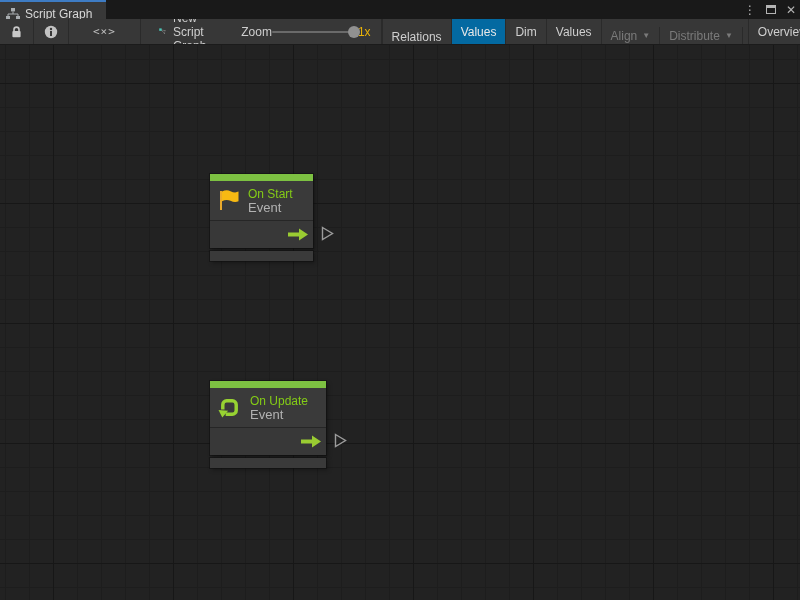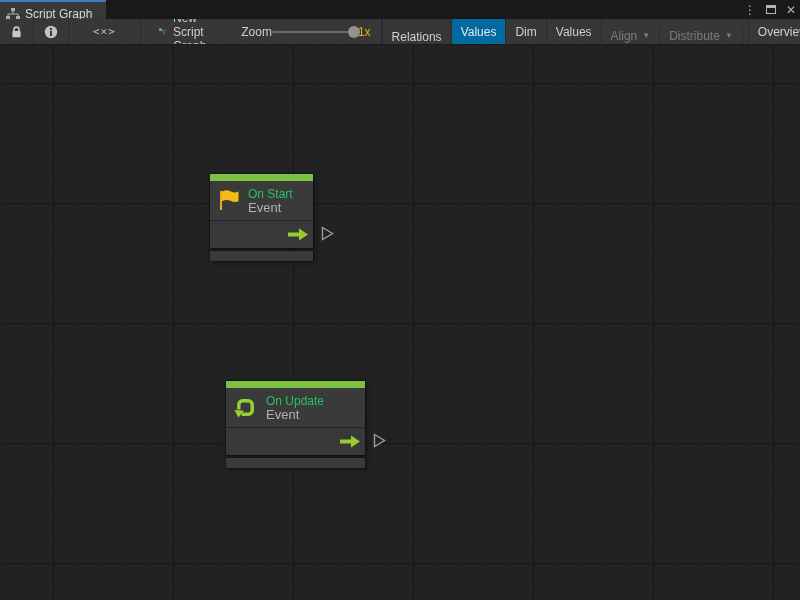--- a/index.html
+++ b/index.html
@@ -50,21 +50,21 @@
       linear-gradient(to right, #1d1d1d 1px, transparent 1px),
       linear-gradient(to bottom, #1d1d1d 1px, transparent 1px);
     background-size:120px 120px,120px 120px,24px 24px,24px 24px;
     background-position:53px 38px,53px 38px,5px 14px,5px 14px; }
 
   
   .node { position:absolute; }
   .node-body { box-shadow:0 0 0 1px rgba(15,15,15,.55), 2px 2px 4px rgba(0,0,0,.35); }
   .node-colorbar { height:7px; background:#7DC142; }
   .node-header { height:39px; background:#3a3a3a; display:flex; align-items:center; padding:0 10px 0 8px; gap:9px; }
-  .node-title { color:#22c55e; font-size:12px; line-height:14px; white-space:nowrap; }
+  .node-title { color:#84cc16; font-size:12px; line-height:14px; white-space:nowrap; }
   .node-subtitle { color:#b2b2b2; font-size:13px; line-height:13px; }
   .node-ports { height:28px; background:#383838; border-top:1px solid #262626;
     display:flex; align-items:center; justify-content:flex-end; padding-right:4px; }
   .node-footer { height:10px; background:#3a3a3a; margin-top:3px;
     box-shadow:0 0 0 1px rgba(15,15,15,.55), 2px 2px 4px rgba(0,0,0,.35); }
   .port-out-triangle { position:absolute; right:-21px; }
 </style>
 </head>
 <body>
 
@@ -171,21 +171,21 @@
           <polygon points="11,0.5 20,6.5 11,12.5" fill="#9ACC32"></polygon>
         </svg>
       </div>
     </div>
     <div class="node-footer"></div>
     <svg class="port-out-triangle" style="top:52px;" width="13" height="15" viewBox="0 0 13 15">
       <polygon points="1.5,1.5 11.5,7.5 1.5,13.5" fill="none" stroke="#9c9c9c" stroke-width="1.4"></polygon>
     </svg>
   </div>
 
-  <div class="node" style="left:226px; top:381px; width:139px;">
+  <div class="node" style="left:210px; top:381px; width:116px;">
     <div class="node-body">
       <div class="node-colorbar"></div>
       <div class="node-header">
         <svg width="23" height="23" viewBox="0 0 24 24">
           <path d="M8 19 h7 a4 4 0 0 0 4-4 v-6 a4 4 0 0 0-4-4 h-6 a4 4 0 0 0-4 4 v5" fill="none" stroke="#97D232" stroke-width="3.6"></path>
           <polygon points="0.5,14.5 10.5,15.5 4.5,22.5" fill="#97D232"></polygon>
         </svg>
         <div>
           <div class="node-title">On Update</div>
           <div class="node-subtitle">Event</div>

